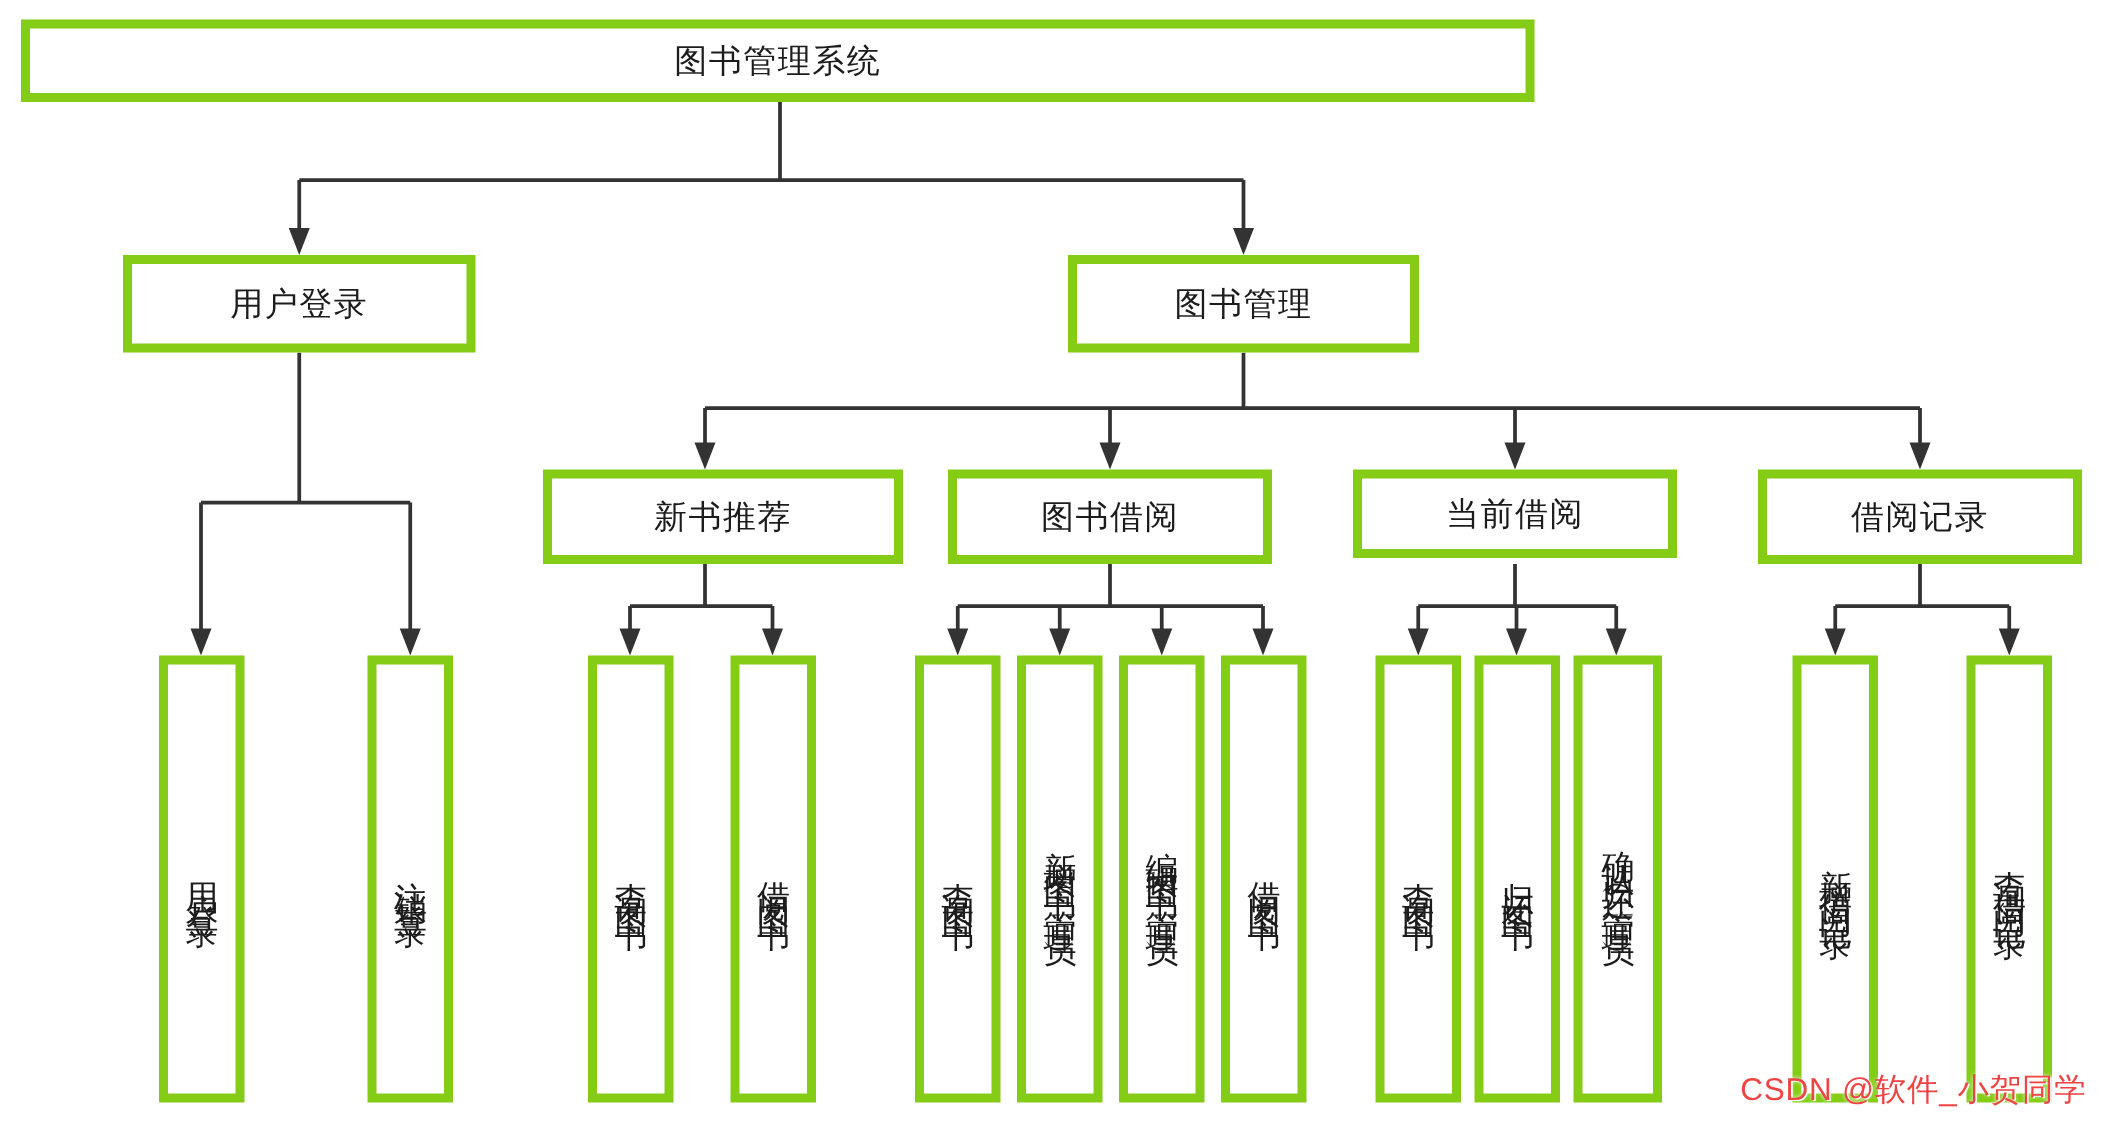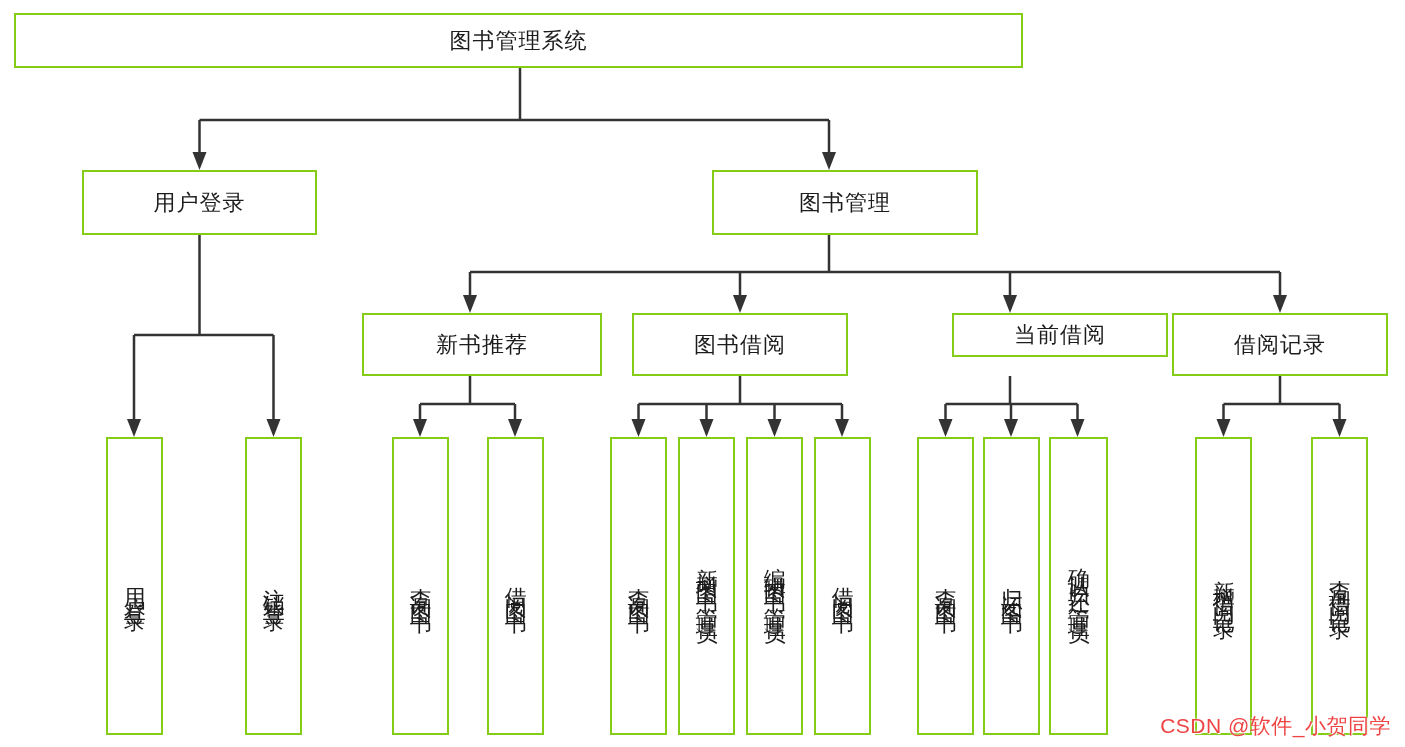--- a/index.html
+++ b/index.html
@@ -19,21 +19,21 @@
     position: absolute;
     left: 0; top: 0;
     width: 1405px;
     height: 747px;
     z-index: 1;
   }
   .box {
     position: absolute;
     box-sizing: border-box;
     background: #ffffff;
-    border: 2px solid #84cc16;
+    border: 6px solid #84cc16;
     display: flex;
     align-items: center;
     justify-content: center;
     z-index: 2;
     color: #1c1c1c;
   }
   .hlabel {
     font-size: 22px;
     letter-spacing: 1px;
     white-space: nowrap;
@@ -103,31 +103,31 @@
     </g>
   </svg>
 
   <div class="box" style="left:14px; top:13px; width:1009px; height:55px;">
     <span class="hlabel">图书管理系统</span>
   </div>
 
   <div class="box" style="left:82px; top:170px; width:235px; height:65px;">
     <span class="hlabel">用户登录</span>
   </div>
-  <div class="box" style="left:712px; top:170px; width:266px; height:65px;text-align:center;">
+  <div class="box" style="left:712px; top:170px; width:234px; height:65px;text-align:center;">
     <span class="hlabel">图书管理</span>
   </div>
 
   <div class="box" style="left:362px; top:313px; width:240px; height:63px;">
     <span class="hlabel">新书推荐</span>
   </div>
   <div class="box" style="left:632px; top:313px; width:216px; height:63px;">
     <span class="hlabel">图书借阅</span>
   </div>
-  <div class="box" style="left:952px; top:313px; width:216px; height:44px;">
+  <div class="box" style="left:902px; top:313px; width:216px; height:59px;">
     <span class="hlabel">当前借阅</span>
   </div>
   <div class="box" style="left:1172px; top:313px; width:216px; height:63px;">
     <span class="hlabel">借阅记录</span>
   </div>
 
   <div class="box leaf" style="left:106px; top:437px; width:57px; height:298px;">
     <span class="vlabel">用户登录</span>
   </div>
   <div class="box leaf" style="left:245px; top:437px; width:57px; height:298px;">

